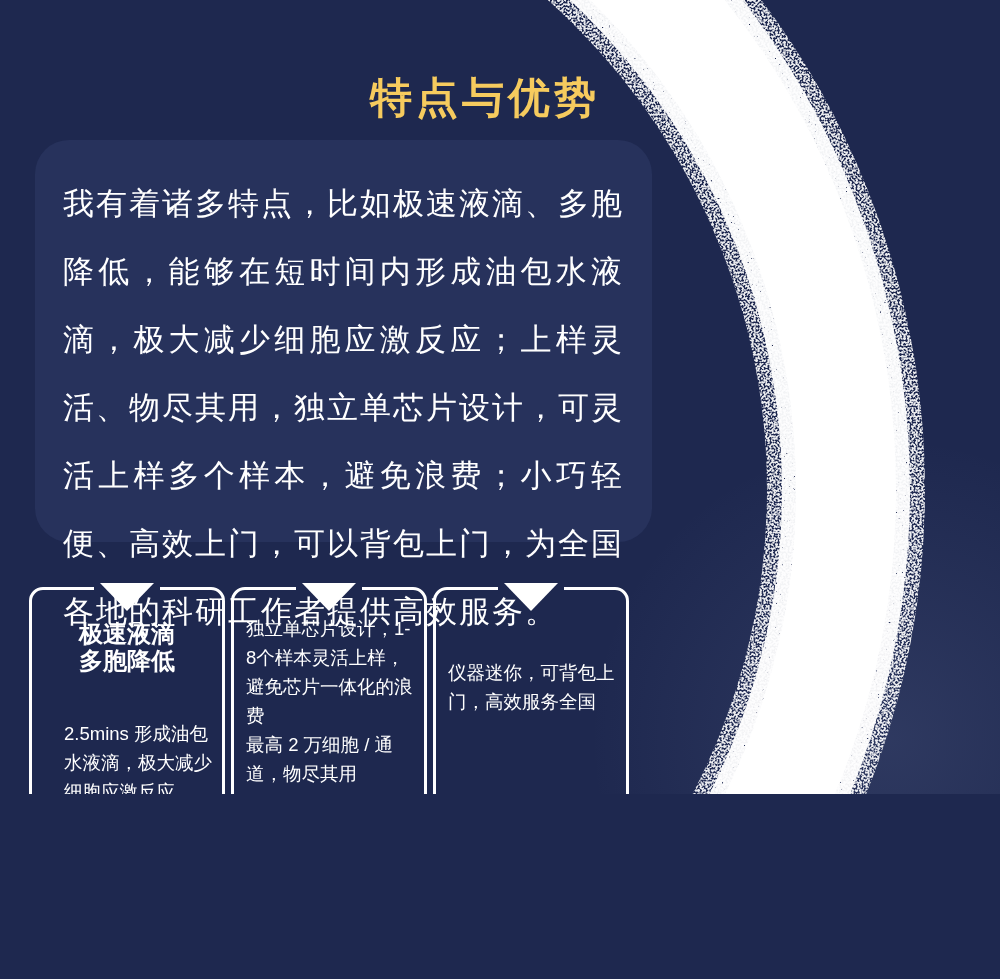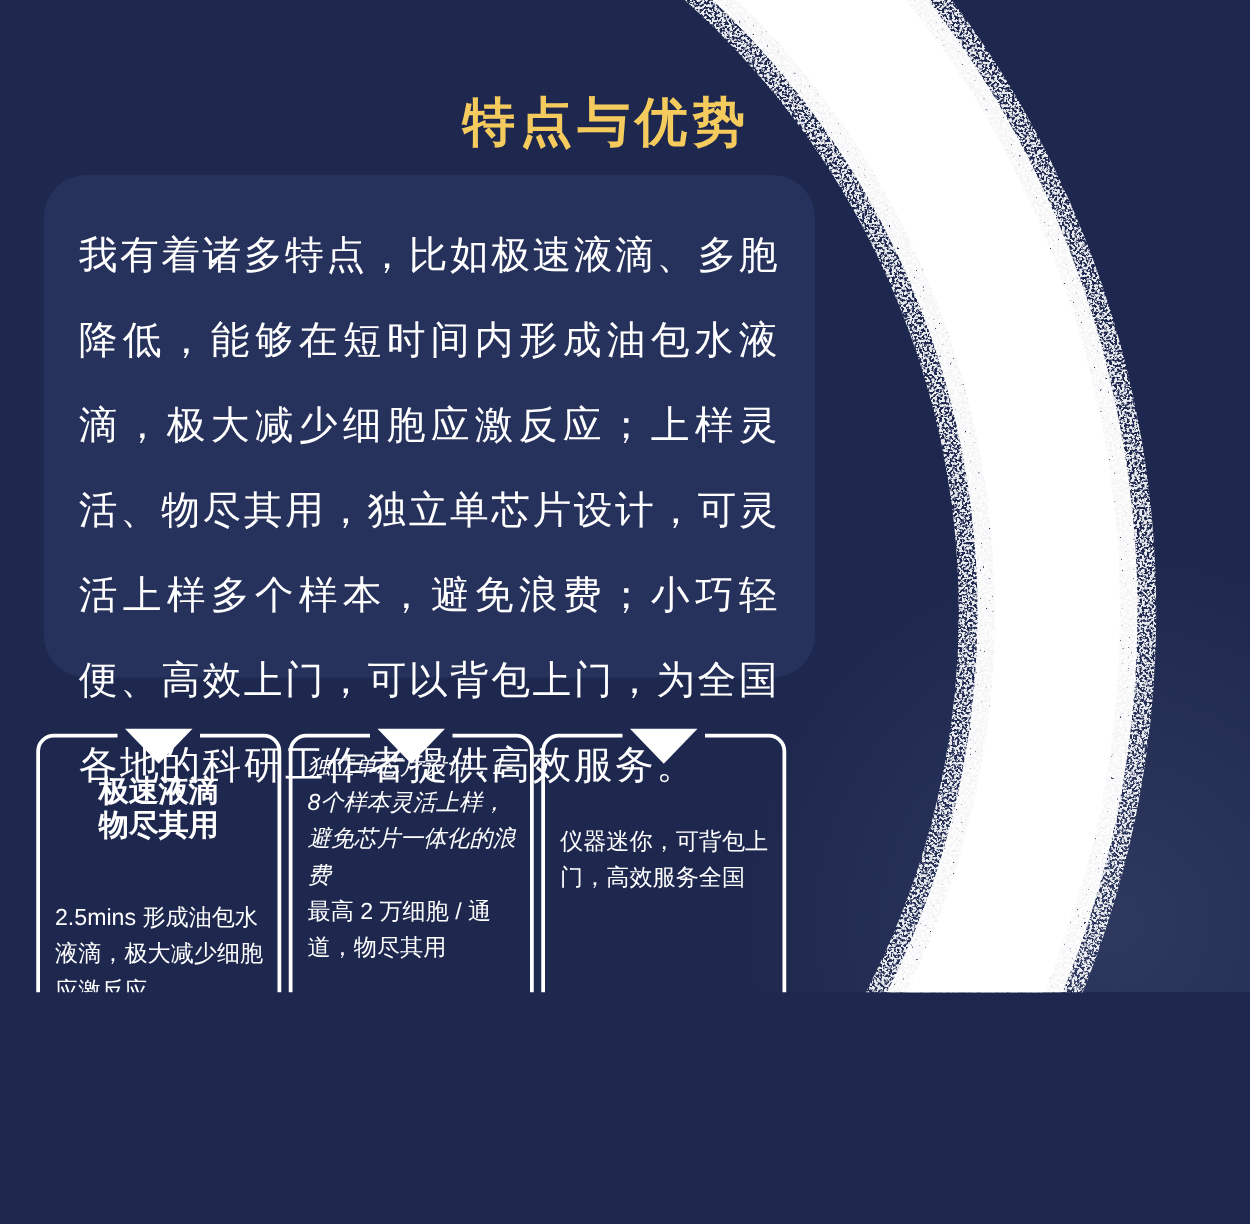--- a/index.html
+++ b/index.html
@@ -56,23 +56,23 @@
   }
   .card-title{
     margin:30px 0 0;text-align:center;
     font-size:24px;line-height:27px;font-weight:bold;color:var(--text);
   }
   .card-body{
     margin:0;padding:0 4px 0 12px;
     font-size:18.5px;line-height:29px;letter-spacing:0;
     color:var(--text);text-align:left;
   }
-  .card--1 .body-1{margin-top:45px;}
+  .card--1 .body-1{margin-top:45px;margin-left:20px;}
   .card--1 .body-2{margin-top:13px;}
-  .card--2 .body-1{margin-top:8px;font-style:italic;}
+  .card--2 .body-1{margin-top:24px;}
   .card--2 .body-2{margin-top:0;}
   .card--3 .body-1{margin-top:68px;}
 </style>
 </head>
 <body>
 
 <div class="page">
 
   <div class="corner-glow"></div>
 
@@ -118,21 +118,21 @@
     <section class="intro-panel">
       <p class="intro-text">我有着诸多特点，比如极速液滴、多胞降低，能够在短时间内形成油包水液滴，极大减少细胞应激反应；上样灵活、物尽其用，独立单芯片设计，可灵活上样多个样本，避免浪费；小巧轻便、高效上门，可以背包上门，为全国各地的科研工作者提供高效服务。</p>
     </section>
 
     <div class="cards">
 
       <article class="card card--1">
         <span class="card-pointer"></span>
         <h2 class="card-title">
           <span>极速液滴</span><br>
-          <span>物尽其用</span>
+          <span>多胞降低</span>
         </h2>
         <p class="card-body body-1">2.5mins 形成油包水液滴，极大减少细胞应激反应</p>
         <p class="card-body body-2">多胞率＜3%</p>
       </article>
 
       <article class="card card--2">
         <span class="card-pointer"></span>
         <p class="card-body body-1">独立单芯片设计，1-8个样本灵活上样，避免芯片一体化的浪费</p>
         <p class="card-body body-2">最高 2 万细胞 / 通道，物尽其用</p>
       </article>

